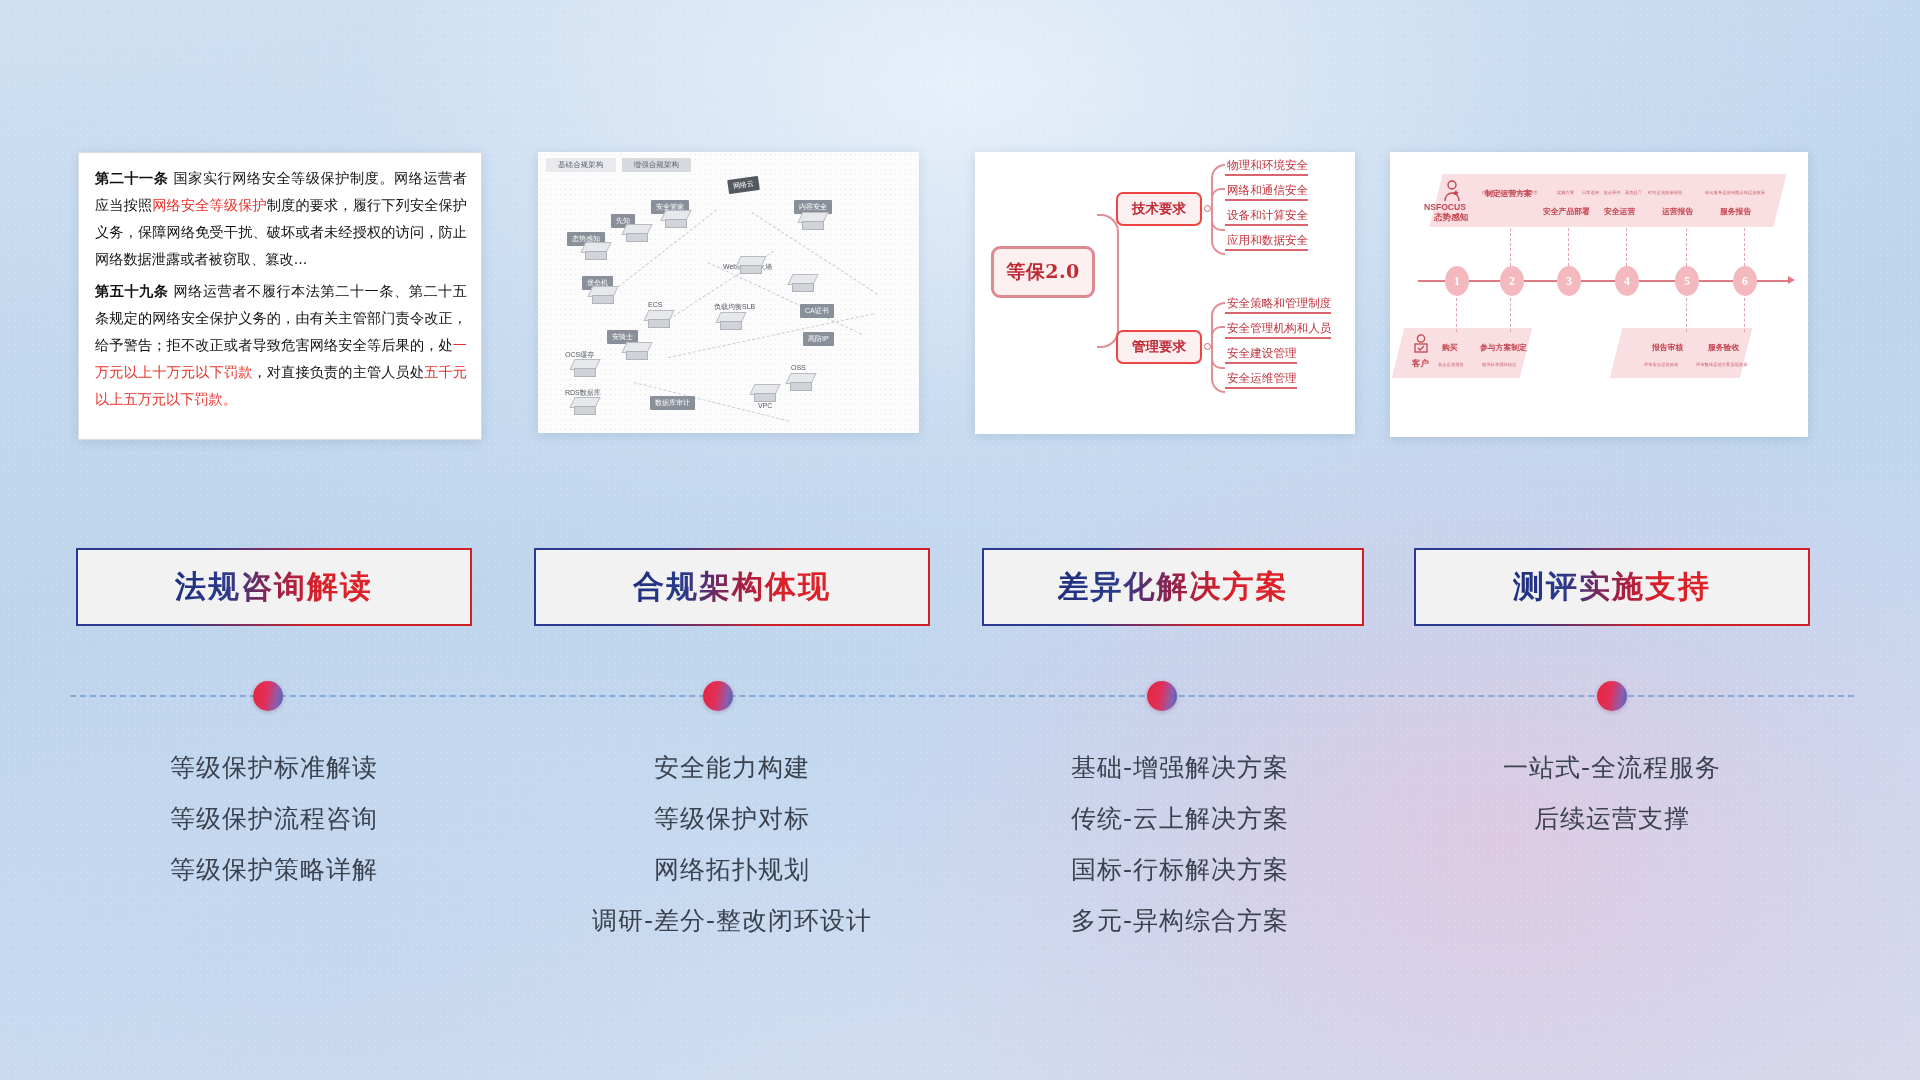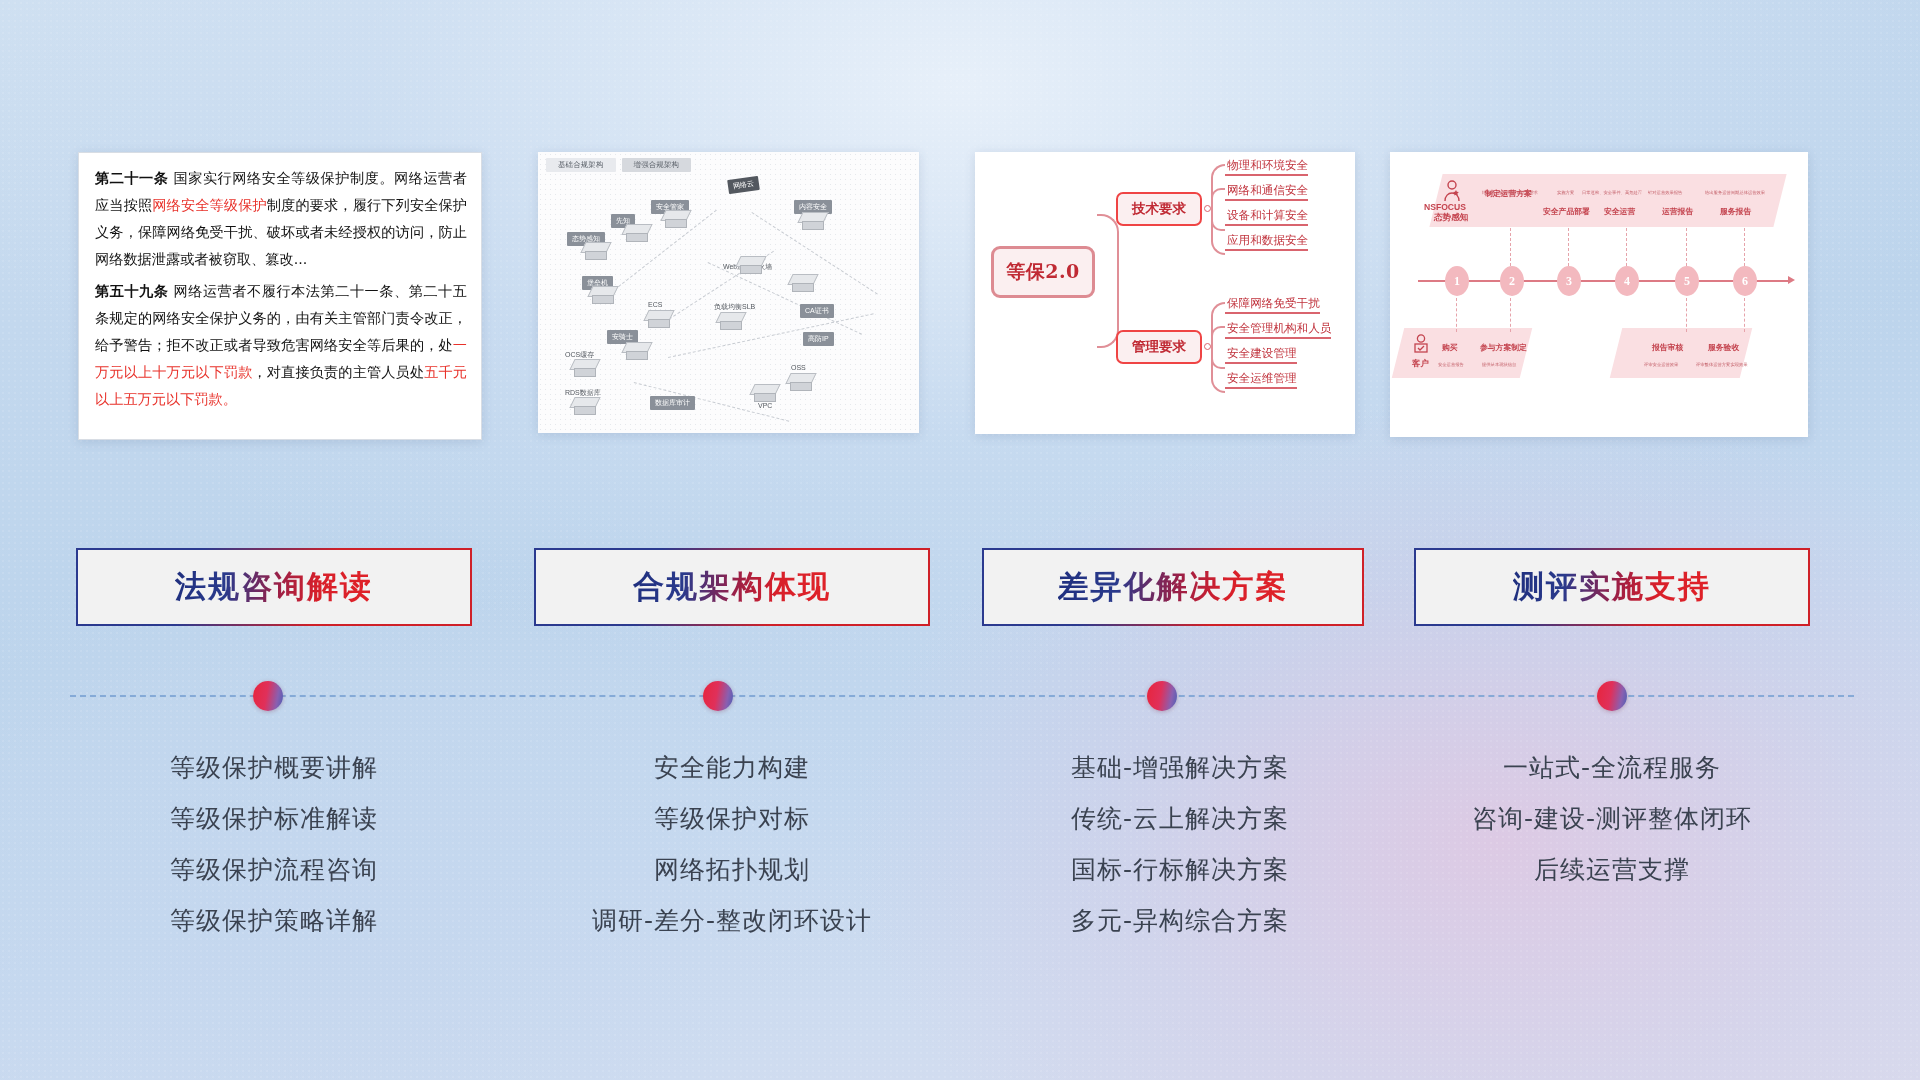--- a/index.html
+++ b/index.html
@@ -295,21 +295,21 @@
       <div class="mm-leaf" style="left:250px; top:31px;">网络和通信安全</div>
       <div class="mm-leaf" style="left:250px; top:56px;">设备和计算安全</div>
       <div class="mm-leaf" style="left:250px; top:81px;">应用和数据安全</div>
 
       <div class="mm-branch b2">管理要求</div>
       <div class="mm-dot" style="left:229px; top:191px;"></div>
       <div class="mm-curve" style="left:236px; top:150px; width:14px; height:46px; border-top:2px solid #e08f97; border-top-left-radius:14px; border-right:none;"></div>
       <div class="mm-curve" style="left:236px; top:174px; width:14px; height:22px; border-top:2px solid #e08f97; border-top-left-radius:10px; border-right:none;"></div>
       <div class="mm-curve" style="left:236px; top:195px; width:14px; height:22px; border-bottom:2px solid #e08f97; border-bottom-left-radius:10px; border-right:none;"></div>
       <div class="mm-curve" style="left:236px; top:195px; width:14px; height:46px; border-bottom:2px solid #e08f97; border-bottom-left-radius:14px; border-right:none;"></div>
-      <div class="mm-leaf" style="left:250px; top:144px;">保障网络免受干扰</div>
+      <div class="mm-leaf" style="left:250px; top:144px;">安全策略和管理制度</div>
       <div class="mm-leaf" style="left:250px; top:169px;">安全管理机构和人员</div>
       <div class="mm-leaf" style="left:250px; top:194px;">安全建设管理</div>
       <div class="mm-leaf" style="left:250px; top:219px;">安全运维管理</div>
     </div>
   </div>
 
   <div class="card c4">
     <div class="proc">
       <div class="band band-top"></div>
       <div class="band band-bl"></div>
@@ -390,34 +390,32 @@
   <span>测评实施支持</span>
 </div>
 
 <div class="tl-line"></div>
 <div class="tl-dot d1"></div>
 <div class="tl-dot d2"></div>
 <div class="tl-dot d3"></div>
 <div class="tl-dot d4"></div>
 
 <ul class="col k1">
-  <li>等级保护概要讲解</li>
   <li>等级保护标准解读</li>
   <li>等级保护流程咨询</li>
   <li>等级保护策略详解</li>
 </ul>
 <ul class="col k2">
   <li>安全能力构建</li>
   <li>等级保护对标</li>
   <li>网络拓扑规划</li>
   <li>调研-差分-整改闭环设计</li>
 </ul>
 <ul class="col k3">
   <li>基础-增强解决方案</li>
   <li>传统-云上解决方案</li>
   <li>国标-行标解决方案</li>
   <li>多元-异构综合方案</li>
 </ul>
 <ul class="col k4">
   <li>一站式-全流程服务</li>
-  <li>咨询-建设-测评整体闭环</li>
   <li>后续运营支撑</li>
 </ul>
 
 </body></html>

